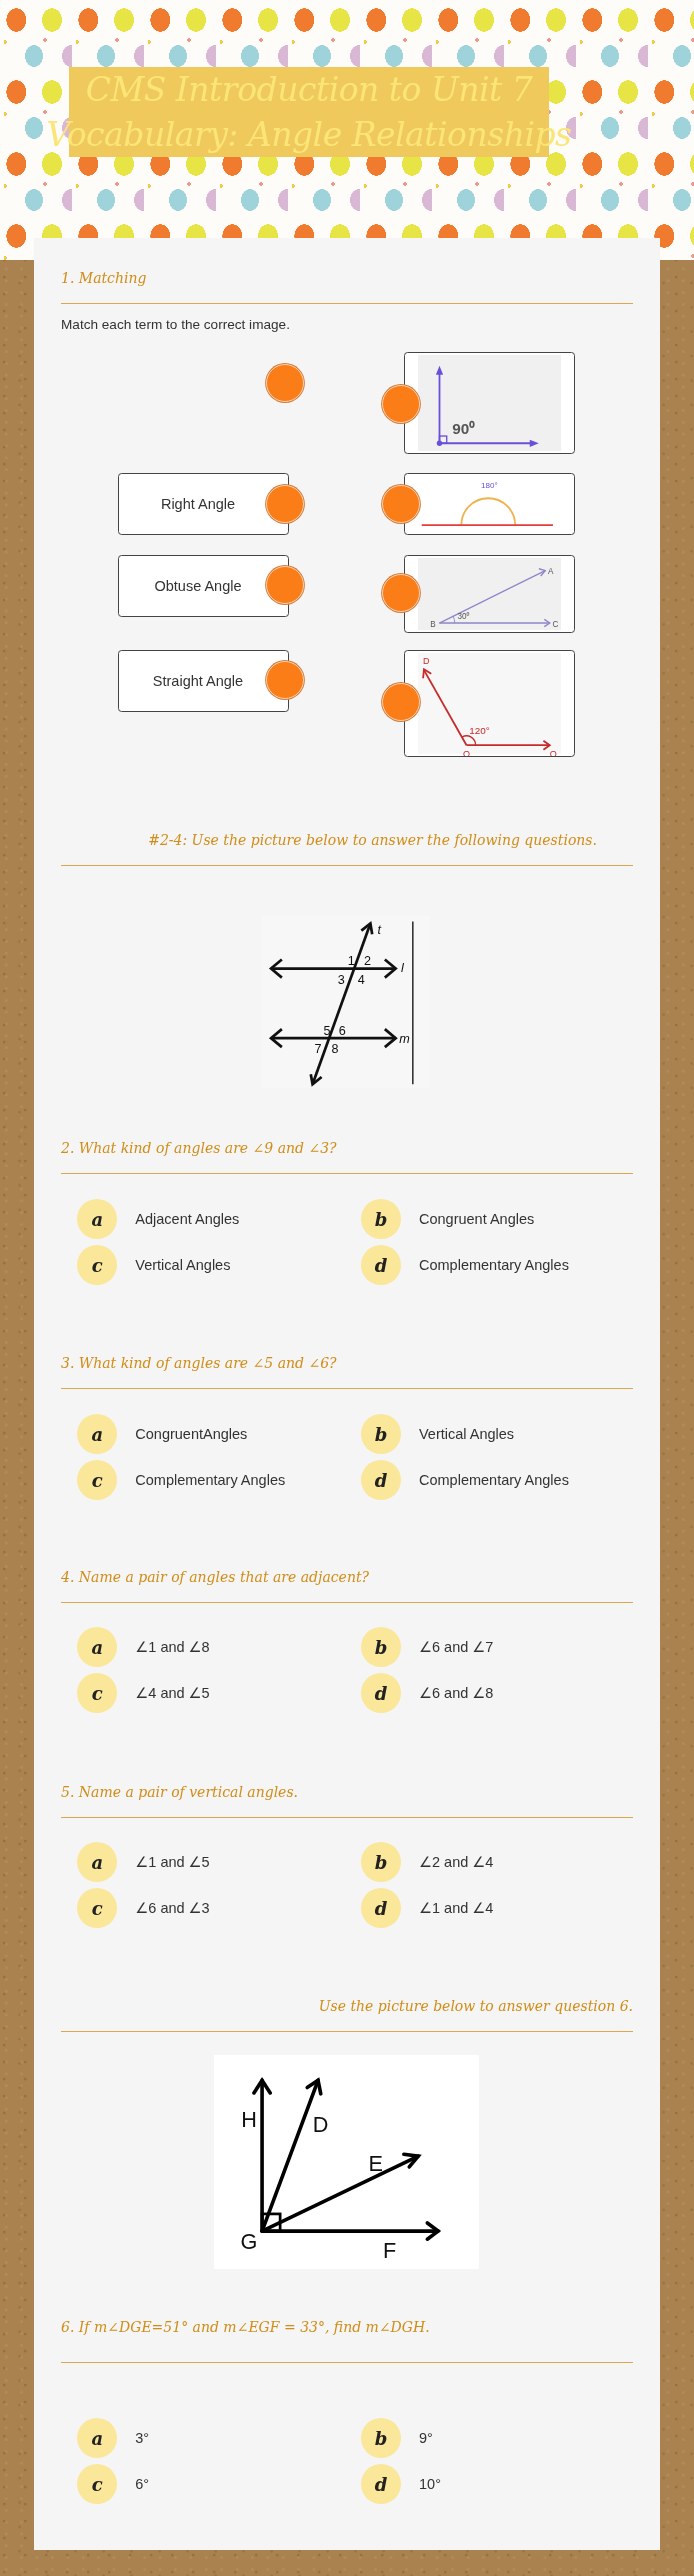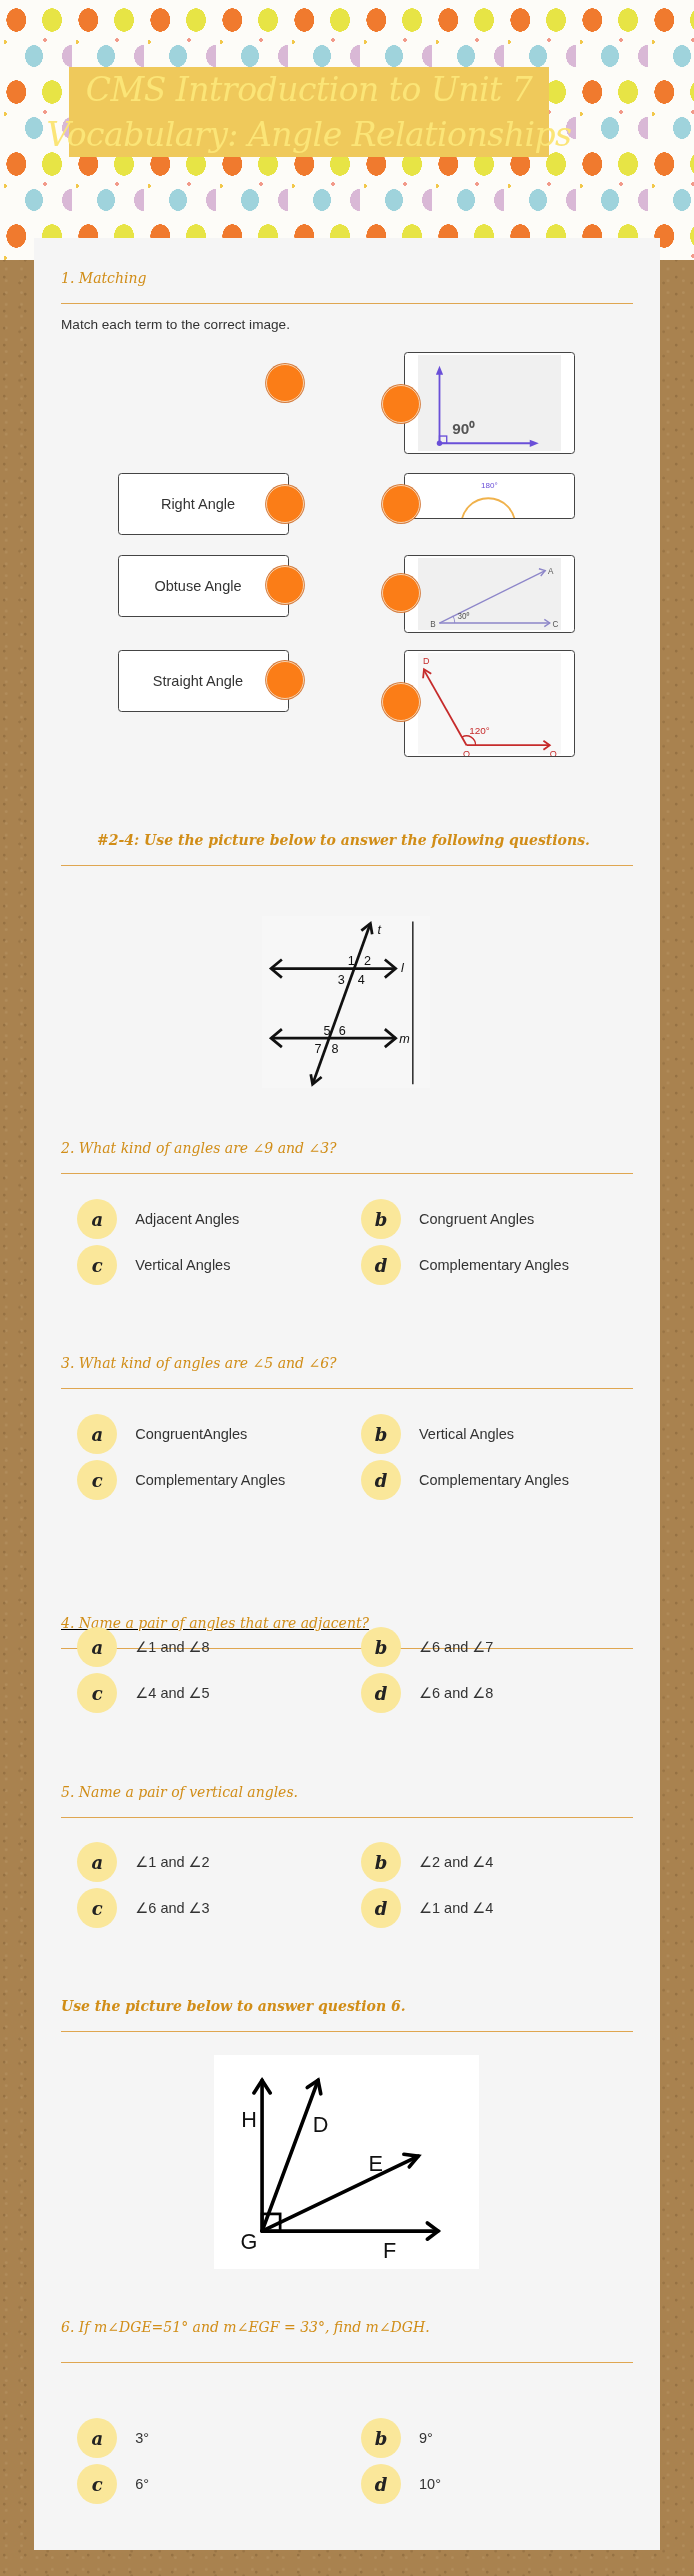--- a/index.html
+++ b/index.html
@@ -46,21 +46,21 @@
     position: absolute; left: 34px; top: 238px; width: 626px; height: 2312px;
     background: #f5f5f5;
   }
   .section { position: absolute; left: 27px; width: 572px; }
   .heading {
     font-family: "DejaVu Serif", serif; font-style: italic;
     color: #d18d17; font-size: 14px; line-height: 33px;
     padding-bottom: 8.1px;
     border-bottom: 1.8px solid #dfa650;
   }
-  .heading.center { text-align: left; font-weight: bold; }
+  .heading.center { text-align: right; }
   .instruction { font-size: 13.6px; color: #333; margin-top: 13px; }
 
   
   .term-box {
     position: absolute; width: 171px; height: 62px;
     background: #fff; border: 1.4px solid #444; border-radius: 3.6px;
     display: flex; align-items: center; justify-content: center;
     font-size: 14.5px; color: #333;
   }
   .term-box span { margin-left: -11px; }
@@ -128,21 +128,21 @@
     <svg width="171" height="102" style="position:absolute;left:0;top:0" viewBox="0 0 189 113">
       <line x1="38" y1="100" x2="38" y2="20" stroke="#6a4fd8" stroke-width="2"></line>
       <polygon points="38,14 34,24 42,24" fill="#6a4fd8"></polygon>
       <line x1="38" y1="100" x2="140" y2="100" stroke="#6a4fd8" stroke-width="2"></line>
       <polygon points="148,100 138,96 138,104" fill="#6a4fd8"></polygon>
       <rect x="38" y="92" width="8" height="8" fill="none" stroke="#6a4fd8" stroke-width="1.5"></rect>
       <circle cx="38" cy="100" r="3" fill="#6a4fd8"></circle>
       <text x="52" y="90" font-family="Liberation Sans, sans-serif" font-size="17" font-weight="bold" fill="#555">90⁰</text>
     </svg>
   </div>
-  <div class="img-box" style="left:370px; top:235px; height:46px;">
+  <div class="img-box" style="left:370px; top:235px; height:62px;">
     <svg width="171" height="62" style="position:absolute;left:0;top:0" viewBox="0 0 189 69">
       <path d="M62 57 A30 30 0 0 1 122 57" fill="none" stroke="#f0b24c" stroke-width="2"></path>
       <line x1="18" y1="57" x2="164" y2="57" stroke="#e83a3a" stroke-width="2"></line>
       <text x="84" y="16" font-family="Liberation Sans, sans-serif" font-size="9" fill="#6a4fd8">180°</text>
     </svg>
   </div>
   <div class="img-box" style="left:370px; top:317px; height:78px;">
     <div class="img-inner"></div>
     <svg width="171" height="78" style="position:absolute;left:0;top:0" viewBox="0 0 189 86">
       <line x1="38" y1="74" x2="155" y2="16" stroke="#8d86c9" stroke-width="1.5"></line>
@@ -244,21 +244,21 @@
     <div class="opt" style="left:16.3px; top:46px;">
         <div class="opt-badge">c</div>
         <div class="opt-text">Complementary Angles</div>
       </div>
     <div class="opt" style="left:300px; top:46px;">
         <div class="opt-badge">d</div>
         <div class="opt-text">Complementary Angles</div>
       </div>
   </div>
 
-  <div class="section" style="top:1369px;text-decoration:underline;">
+  <div class="section" style="top:1323px;">
     <div class="heading">4. Name a pair of angles that are adjacent?</div>
   </div>
   <div class="options" style="top:1388px;">
     <div class="opt" style="left:16.3px; top:0;">
         <div class="opt-badge">a</div>
         <div class="opt-text">∠1 and ∠8</div>
       </div>
     <div class="opt" style="left:300px; top:0;">
         <div class="opt-badge">b</div>
         <div class="opt-text">∠6 and ∠7</div>
@@ -272,21 +272,21 @@
         <div class="opt-text">∠6 and ∠8</div>
       </div>
   </div>
 
   <div class="section" style="top:1538px;">
     <div class="heading">5. Name a pair of vertical angles.</div>
   </div>
   <div class="options" style="top:1603px;">
     <div class="opt" style="left:16.3px; top:0;">
         <div class="opt-badge">a</div>
-        <div class="opt-text">∠1 and ∠2</div>
+        <div class="opt-text">∠1 and ∠5</div>
       </div>
     <div class="opt" style="left:300px; top:0;">
         <div class="opt-badge">b</div>
         <div class="opt-text">∠2 and ∠4</div>
       </div>
     <div class="opt" style="left:16.3px; top:46px;">
         <div class="opt-badge">c</div>
         <div class="opt-text">∠6 and ∠3</div>
       </div>
     <div class="opt" style="left:300px; top:46px;">

